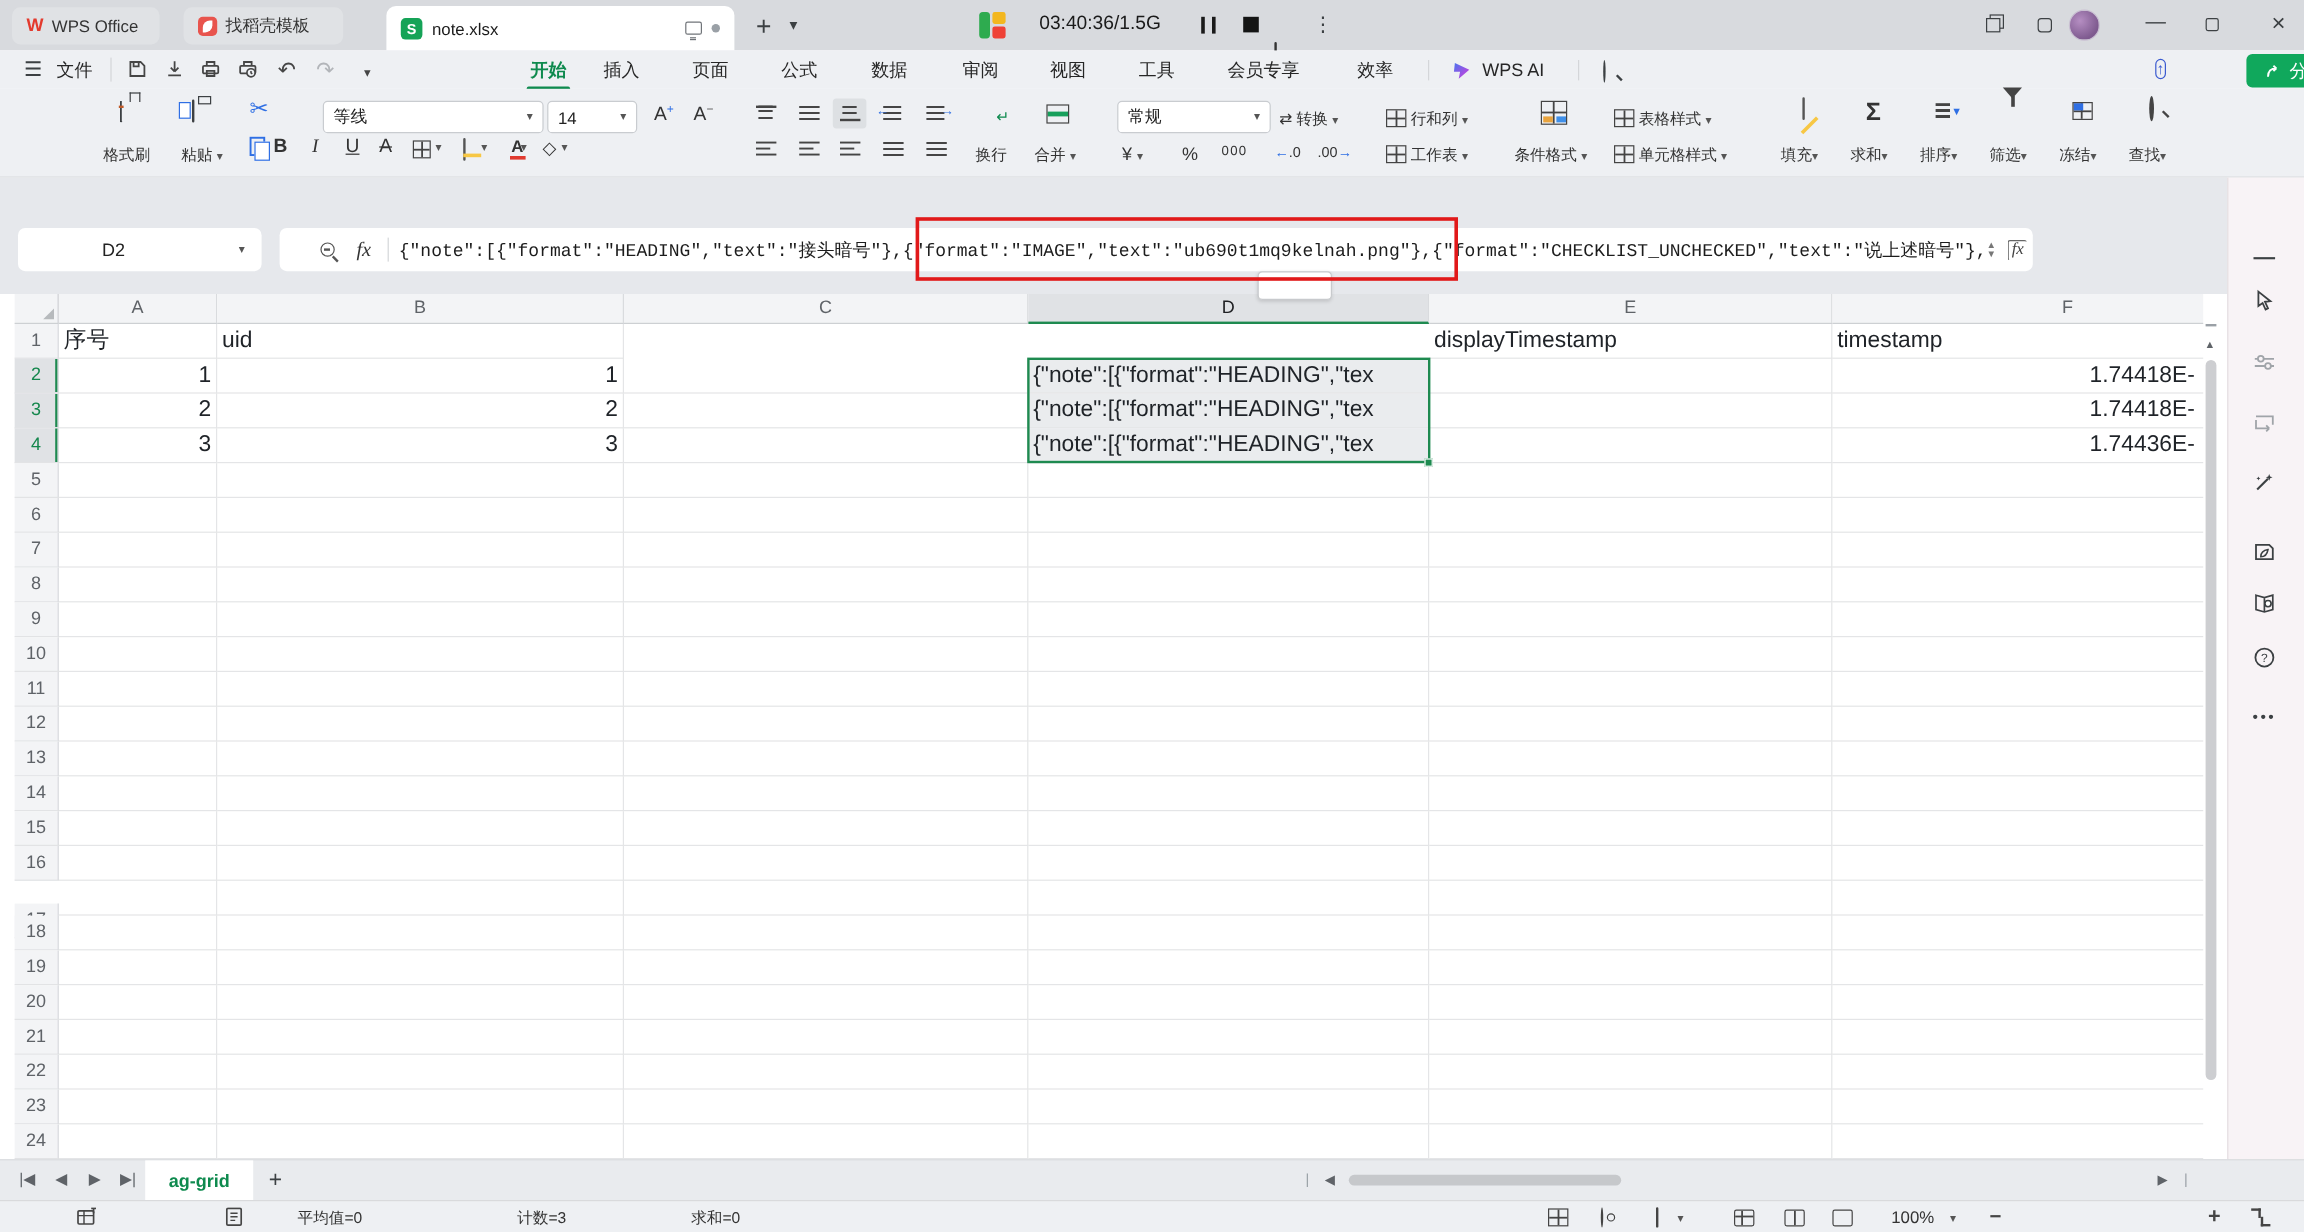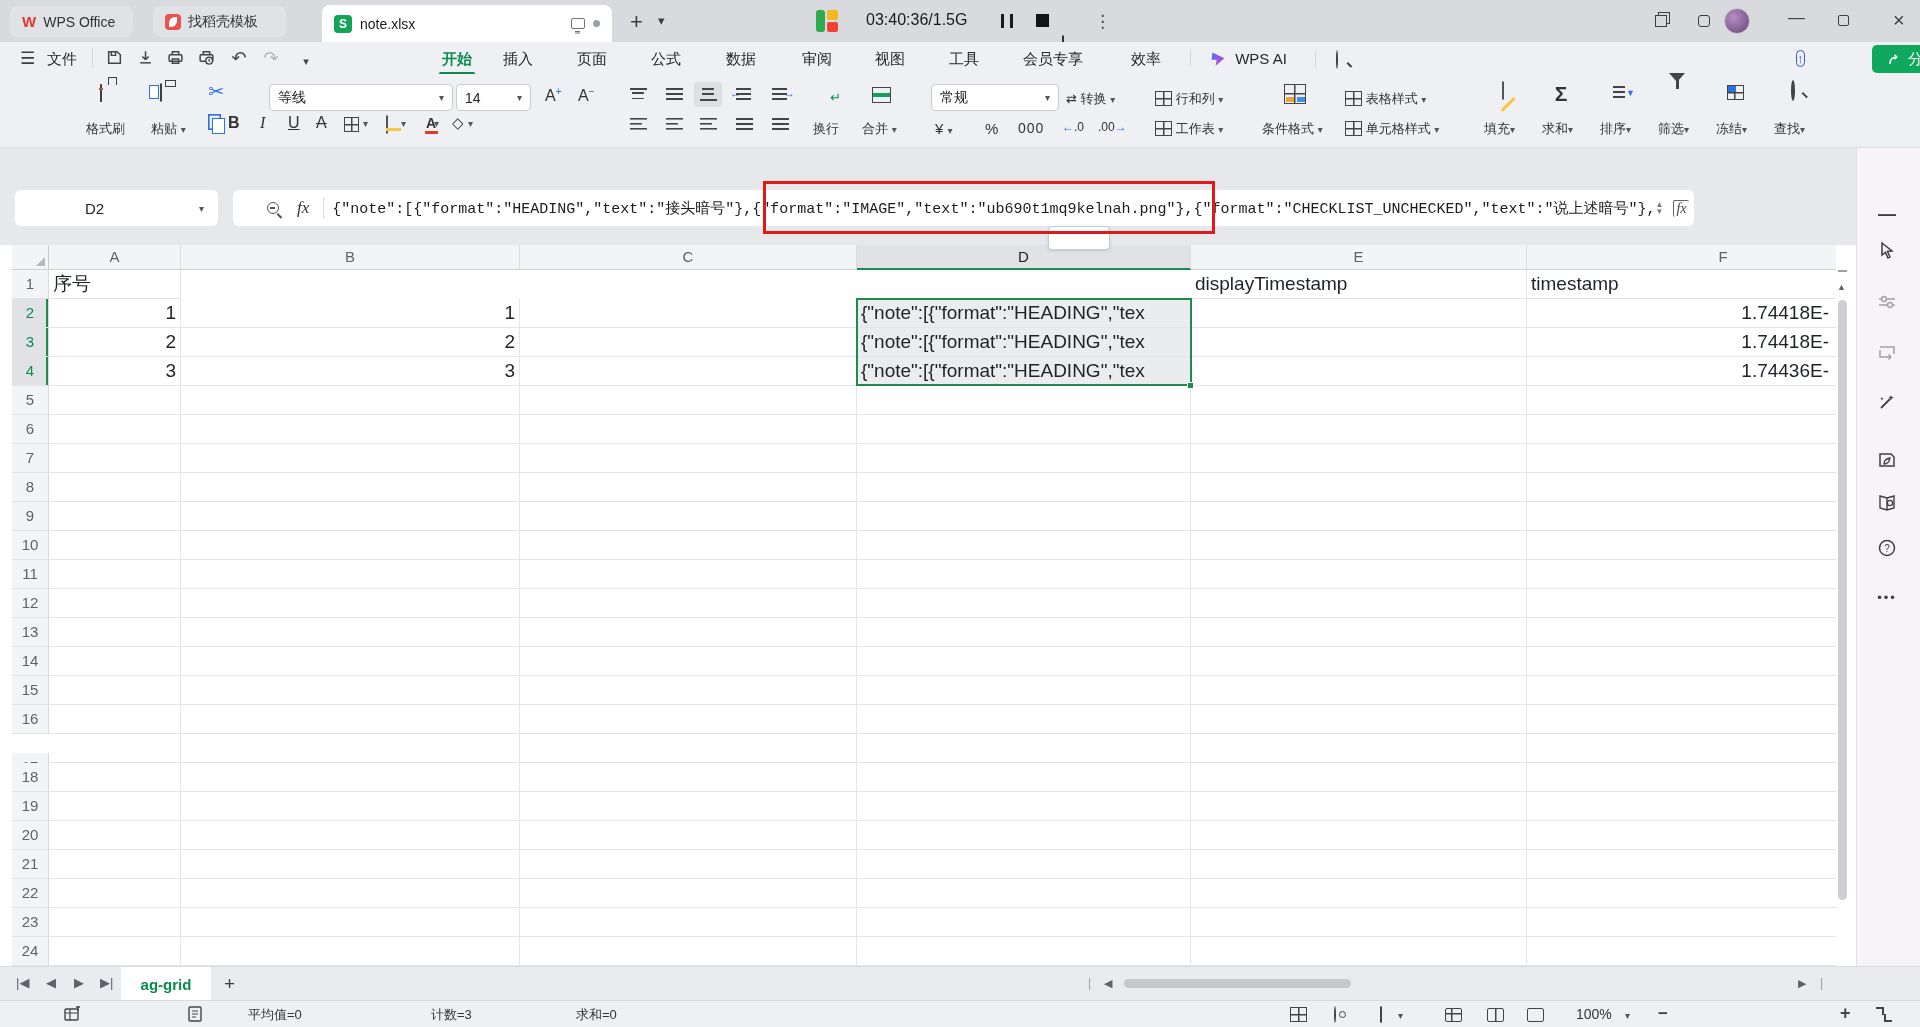--- a/index.html
+++ b/index.html
@@ -308,21 +308,21 @@
     <span class="vdiv" style="left:918px; top:84px; height:54px;"></span>
 
     
     <div class="tb-el r1 selbox" style="left:931px; width:128px; height:27px; padding:0 8px;">
       <span>常规</span>
         <span class="dd" style="margin-left:auto;">▾</span>
     </div>
     <span class="tb-el lbl" style="left:1066px; top:16px;">⇄ <span>转换</span> <span class="dd">▾</span></span>
     <span class="tb-el lbl" style="left:935px; top:46px; font-size:15px;"><span>¥</span> <span class="dd">▾</span></span>
     <span class="tb-el lbl" style="left:985px; top:46px; font-size:15px;">%</span>
-    <span class="tb-el lbl" style="left:1018px; top:46px; font-size:14px; letter-spacing:1px;">000</span>
+    <span class="tb-el lbl" style="left:1018px; top:46px; font-size:11px; letter-spacing:1px;">000</span>
     <span class="tb-el lbl" style="left:1062px; top:46px; font-size:12px;"><span style="color:#2f6fe4;">←</span><span>.0</span></span>
     <span class="tb-el lbl" style="left:1098px; top:46px; font-size:12px;"><span>.00</span><span style="color:#2f6fe4;">→</span></span>
     <span class="vdiv" style="left:1143px; top:84px; height:54px;"></span>
 
     
     <span class="tb-el lbl" style="left:1155px; top:16px;"><span class="grid-ic" style="vertical-align:-3px;"></span> <span>行和列</span> <span class="dd">▾</span></span>
     <span class="tb-el lbl" style="left:1155px; top:46px;"><span class="grid-ic" style="vertical-align:-3px;"></span> <span>工作表</span> <span class="dd">▾</span></span>
     <span class="tb-el" style="left:1284px; top:10px;"><span class="grid-ic" style="width:22px;height:20px; background:linear-gradient(#e8a33d,#e8a33d) 1px 12px/8px 5px no-repeat, linear-gradient(#3f8fe8,#3f8fe8) 12px 12px/8px 5px no-repeat, linear-gradient(#444,#444) 50% 0/1.5px 100% no-repeat, linear-gradient(#444,#444) 0 50%/100% 1.5px no-repeat;"></span></span>
     <span class="tb-el lbl" style="left:1262px; top:46px;"><span>条件格式</span> <span class="dd">▾</span></span>
     <span class="tb-el lbl" style="left:1345px; top:16px;"><span class="grid-ic" style="vertical-align:-3px;"></span> <span>表格样式</span> <span class="dd">▾</span></span>
@@ -373,20 +373,21 @@
   <div class="abs gridwrap" id="gridbody">
       <div class="corner"></div>
       <div class="ghead" style="left: 37px; width: 132px;">A</div>
       <div class="ghead" style="left: 169px; width: 339px;">B</div>
       <div class="ghead" style="left: 508px; width: 337px;">C</div>
       <div class="ghead selcol" style="left: 845px; width: 334px;">D</div>
       <div class="ghead" style="left: 1179px; width: 336px;">E</div>
       <div class="ghead" style="left: 1515px; width: 393px;">F</div>
       <div class="rnum" style="top: 25px; height: 29px; line-height: 28px;">1</div>
       <div class="gc" style="left: 37px; top: 25px; width: 132px; height: 29px;">序号</div>
+      <div class="gc" style="left: 169px; top: 25px; width: 339px; height: 29px;">uid</div>
       <div class="gc" style="left: 1179px; top: 25px; width: 336px; height: 29px;">displayTimestamp</div>
       <div class="gc" style="left: 1515px; top: 25px; width: 393px; height: 29px;">timestamp</div>
       <div class="rnum selrow" style="top: 54px; height: 29px; line-height: 28px;">2</div>
       <div class="gc num" style="left: 37px; top: 54px; width: 132px; height: 29px;">1</div>
       <div class="gc num" style="left: 169px; top: 54px; width: 339px; height: 29px;">1</div>
       <div class="gc" style="left: 508px; top: 54px; width: 337px; height: 29px;"></div>
       <div class="gc selc" style="left: 845px; top: 54px; width: 334px; height: 29px;">{"note":[{"format":"HEADING","tex</div>
       <div class="gc" style="left: 1179px; top: 54px; width: 336px; height: 29px;"></div>
       <div class="gc fv" style="left: 1515px; top: 54px; width: 393px; height: 29px;">1.74418E-</div>
       <div class="rnum selrow" style="top: 83px; height: 29px; line-height: 28px;">3</div>

